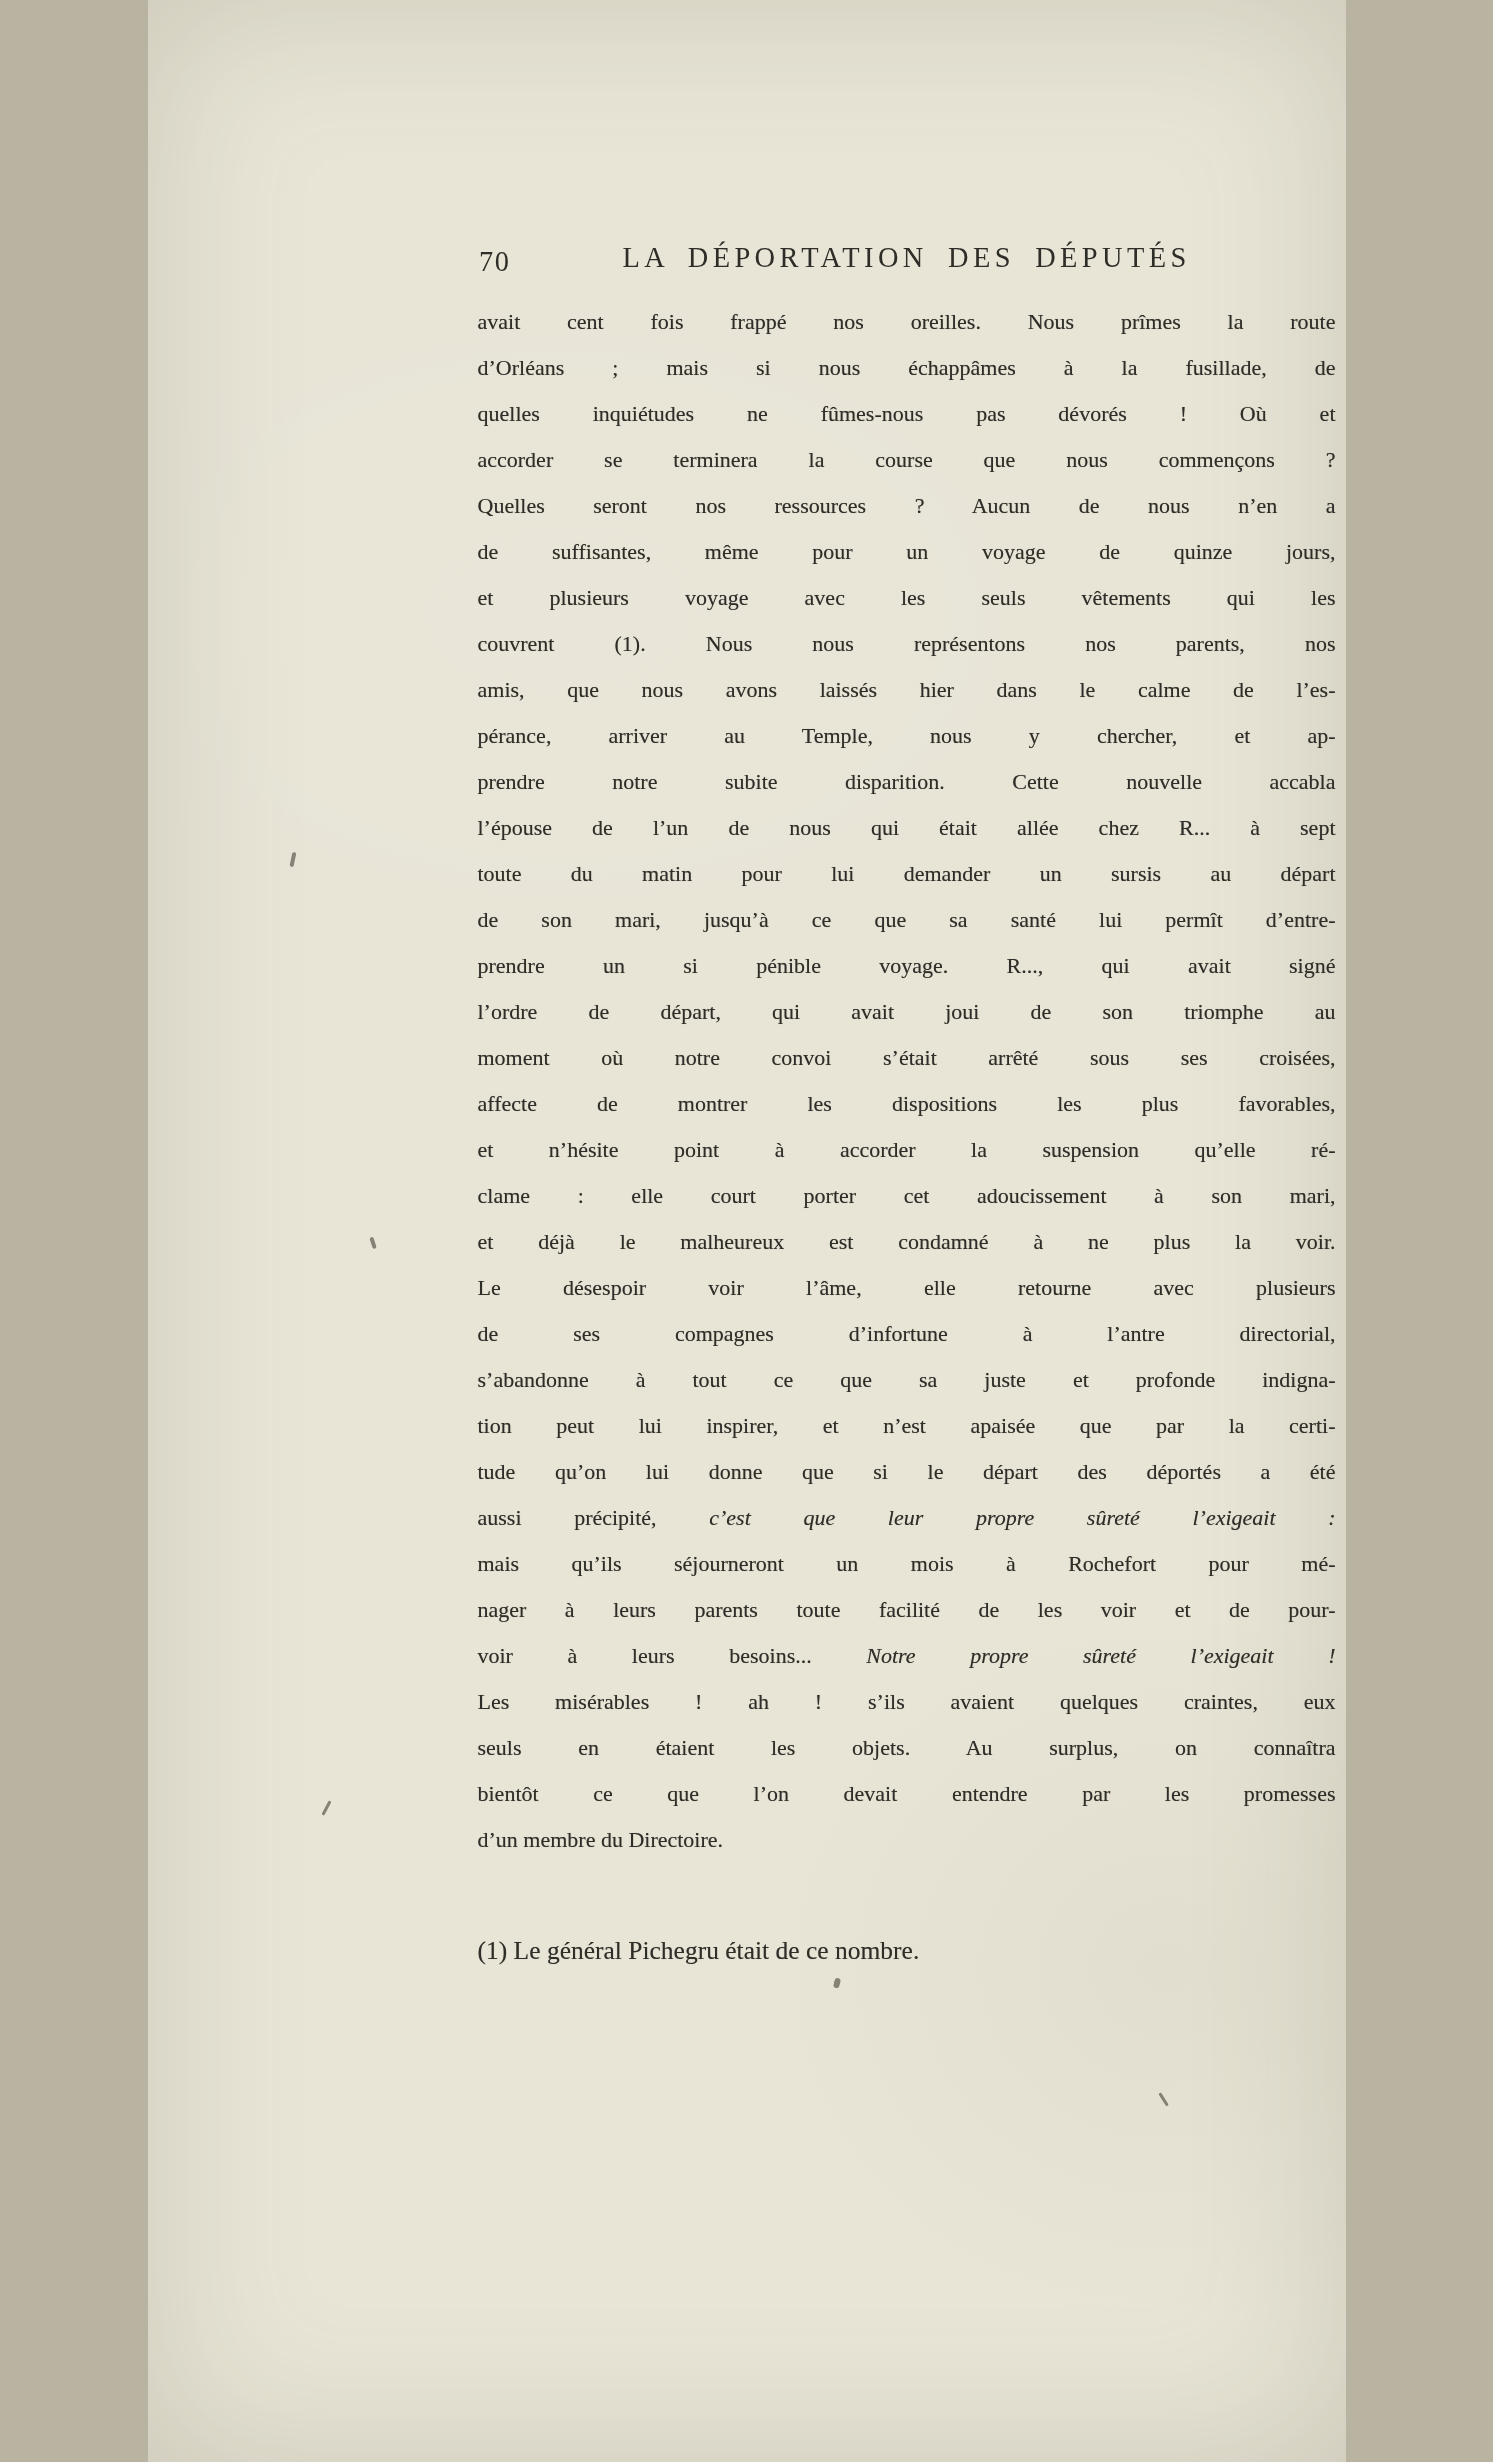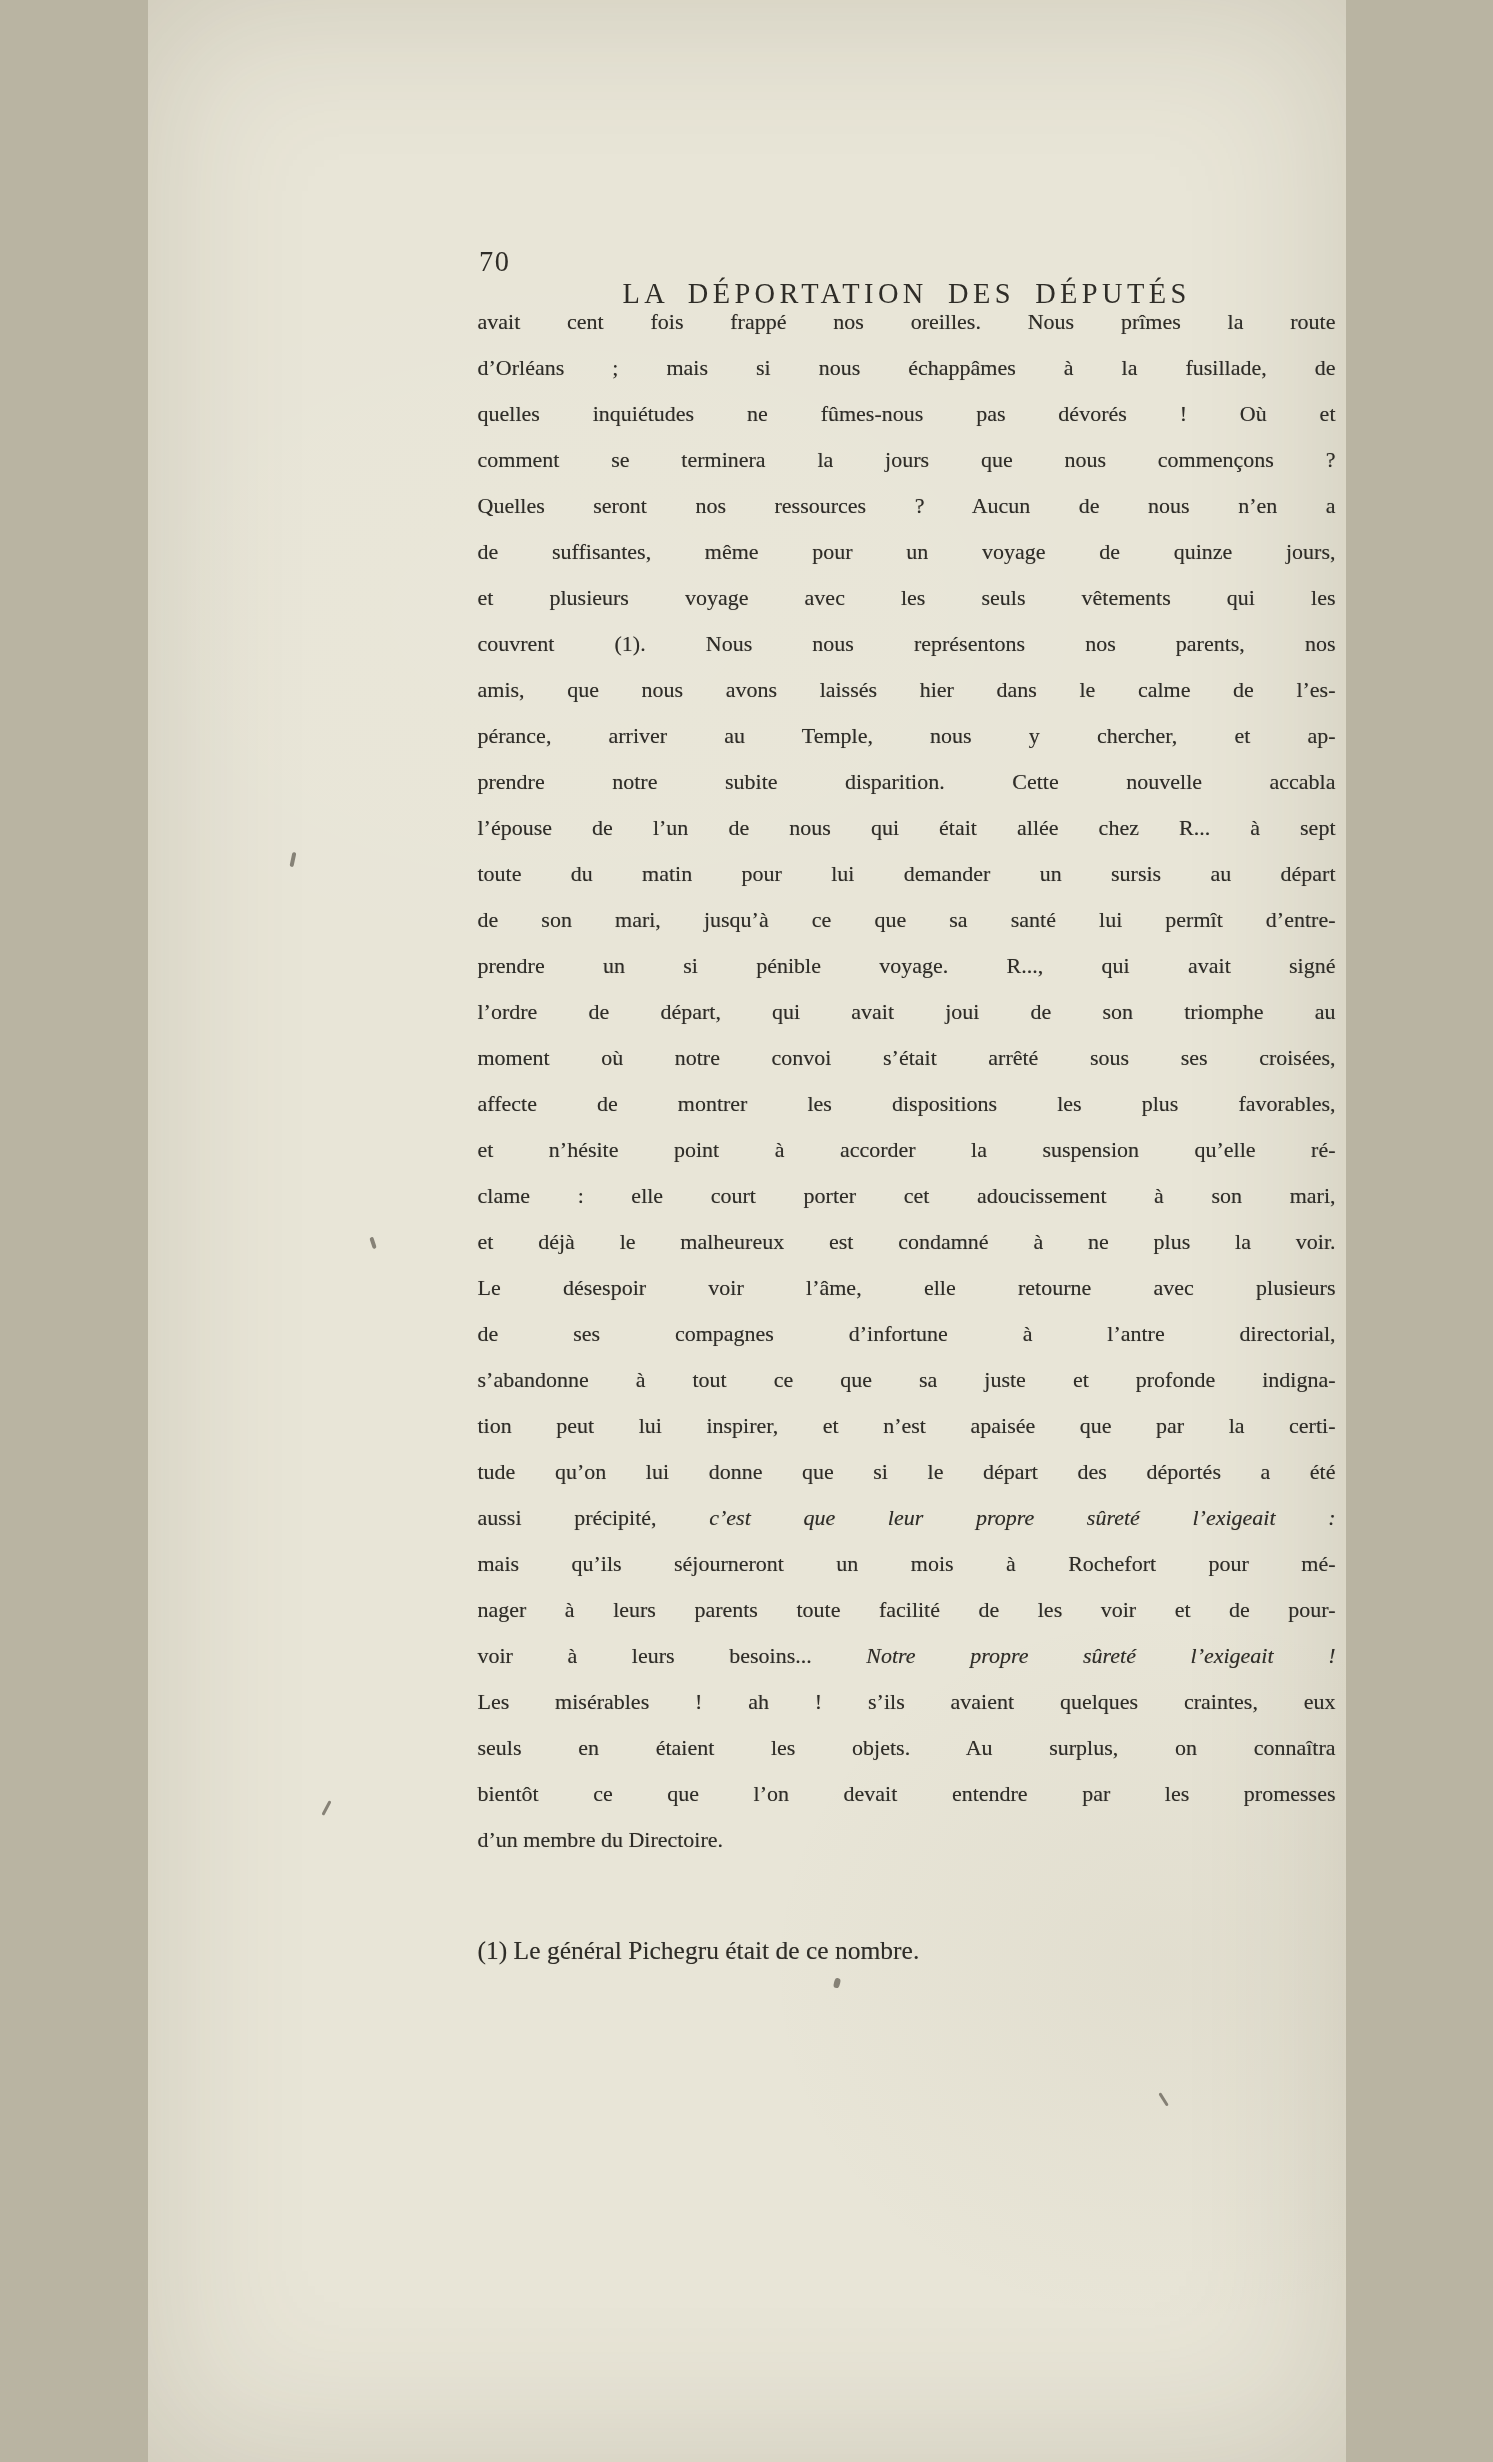--- a/index.html
+++ b/index.html
@@ -34,21 +34,20 @@
     font-size: 28.4px;
     letter-spacing: 1.5px;
   }
   .running-title {
     display: block;
     text-align: center;
     font-size: 28.4px;
     letter-spacing: 4.4px;
     word-spacing: 8.8px;
     white-space: nowrap;
-    margin-top: 36px;
   }
   .body-text {
     position: absolute;
     left: 330px;
     top: 299px;
     width: 858px;
     font-size: 22px;
     text-shadow: 0 0 0.7px rgba(47,45,40,0.45);
   }
   .line {
@@ -83,21 +82,21 @@
 
   <div class="header">
     <span class="page-num">70</span>
     <span class="running-title">LA DÉPORTATION DES DÉPUTÉS</span>
   </div>
 
   <div class="body-text">
       <div class="line"><span>avait cent fois frappé nos oreilles. Nous prîmes la route</span></div>
       <div class="line"><span>d’Orléans ; mais si nous échappâmes à la fusillade, de</span></div>
       <div class="line"><span>quelles inquiétudes ne fûmes-nous pas dévorés ! Où et</span></div>
-      <div class="line"><span>comment se terminera la jours que nous commençons ?</span></div>
+      <div class="line"><span>accorder se terminera la course que nous commençons ?</span></div>
       <div class="line"><span>Quelles seront nos ressources ? Aucun de nous n’en a</span></div>
       <div class="line"><span>de suffisantes, même pour un voyage de quinze jours,</span></div>
       <div class="line"><span>et plusieurs voyage avec les seuls vêtements qui les</span></div>
       <div class="line"><span>couvrent (1). Nous nous représentons nos parents, nos</span></div>
       <div class="line"><span>amis, que nous avons laissés hier dans le calme de l’es-</span></div>
       <div class="line"><span>pérance, arriver au Temple, nous y chercher, et ap-</span></div>
       <div class="line"><span>prendre notre subite disparition. Cette nouvelle accabla</span></div>
       <div class="line"><span>l’épouse de l’un de nous qui était allée chez R... à sept</span></div>
       <div class="line"><span>toute du matin pour lui demander un sursis au départ</span></div>
       <div class="line"><span>de son mari, jusqu’à ce que sa santé lui permît d’entre-</span></div>

